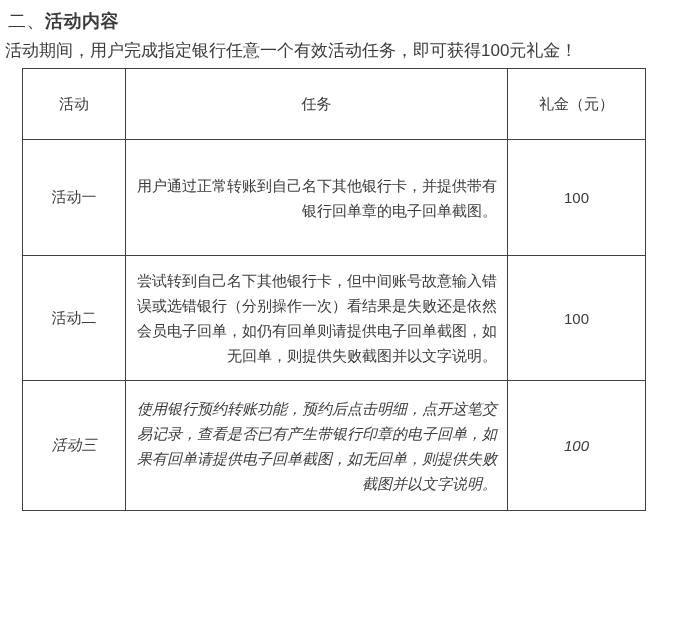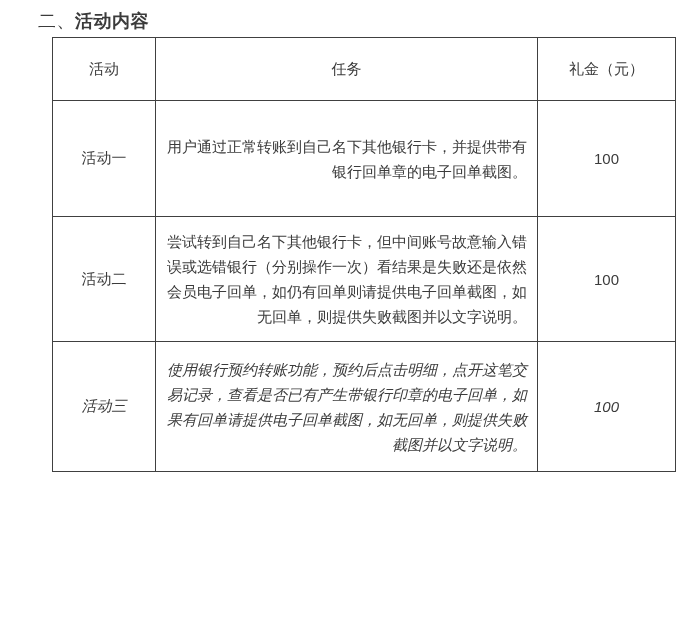--- a/index.html
+++ b/index.html
@@ -3,21 +3,21 @@
 <meta charset="utf-8">
 <style>
   * { margin: 0; padding: 0; box-sizing: border-box; }
   html, body {
     width: 682px; height: 623px;
     background: #ffffff;
     font-family: "Liberation Sans", sans-serif;
     color: #3b3b3b;
     overflow: hidden;
   }
-  .page { padding-top: 10px; padding-left: 30px; }
+  .page { padding-top: 10px; }
 
   .heading {
     margin-left: 8px;
     font-size: 18px;
     line-height: 22px;
     font-weight: 400;
     letter-spacing: 0.5px;
   }
   .heading .title { font-weight: 700; }
 
@@ -37,21 +37,21 @@
   .activity-table col.c2 { width: 382px; }
   .activity-table col.c3 { width: 138px; }
 
   .activity-table th, .activity-table td {
     border: 1px solid #404040;
     font-weight: 400;
     font-size: 15px;
     vertical-align: middle;
   }
   .activity-table th {
-    height: 63px;
+    height: 71px;
     text-align: center;
   }
   .activity-table td.cell-activity,
   .activity-table td.cell-reward {
     text-align: center;
   }
   .activity-table td.cell-task {
     text-align: right;
     padding: 8px 10px;
     line-height: 25px;
@@ -63,20 +63,21 @@
 </style>
 </head>
 <body>
 
 <div class="page">
 
   <h2 class="heading">
     <span>二、</span><span class="title">活动内容</span>
   </h2>
 
+  <p class="intro">活动期间，用户完成指定银行任意一个有效活动任务，即可获得100元礼金！</p>
 
   <table class="activity-table">
     <colgroup>
         <col class="c1">
         <col class="c2">
         <col class="c3">
       </colgroup>
     <thead>
       <tr>
         <th>活动</th>

